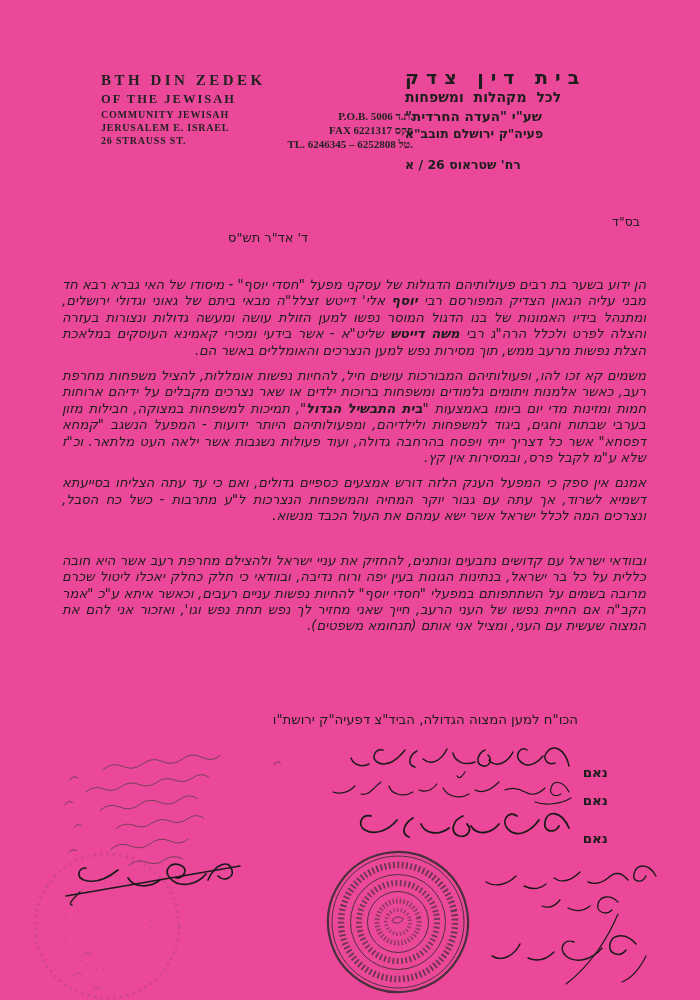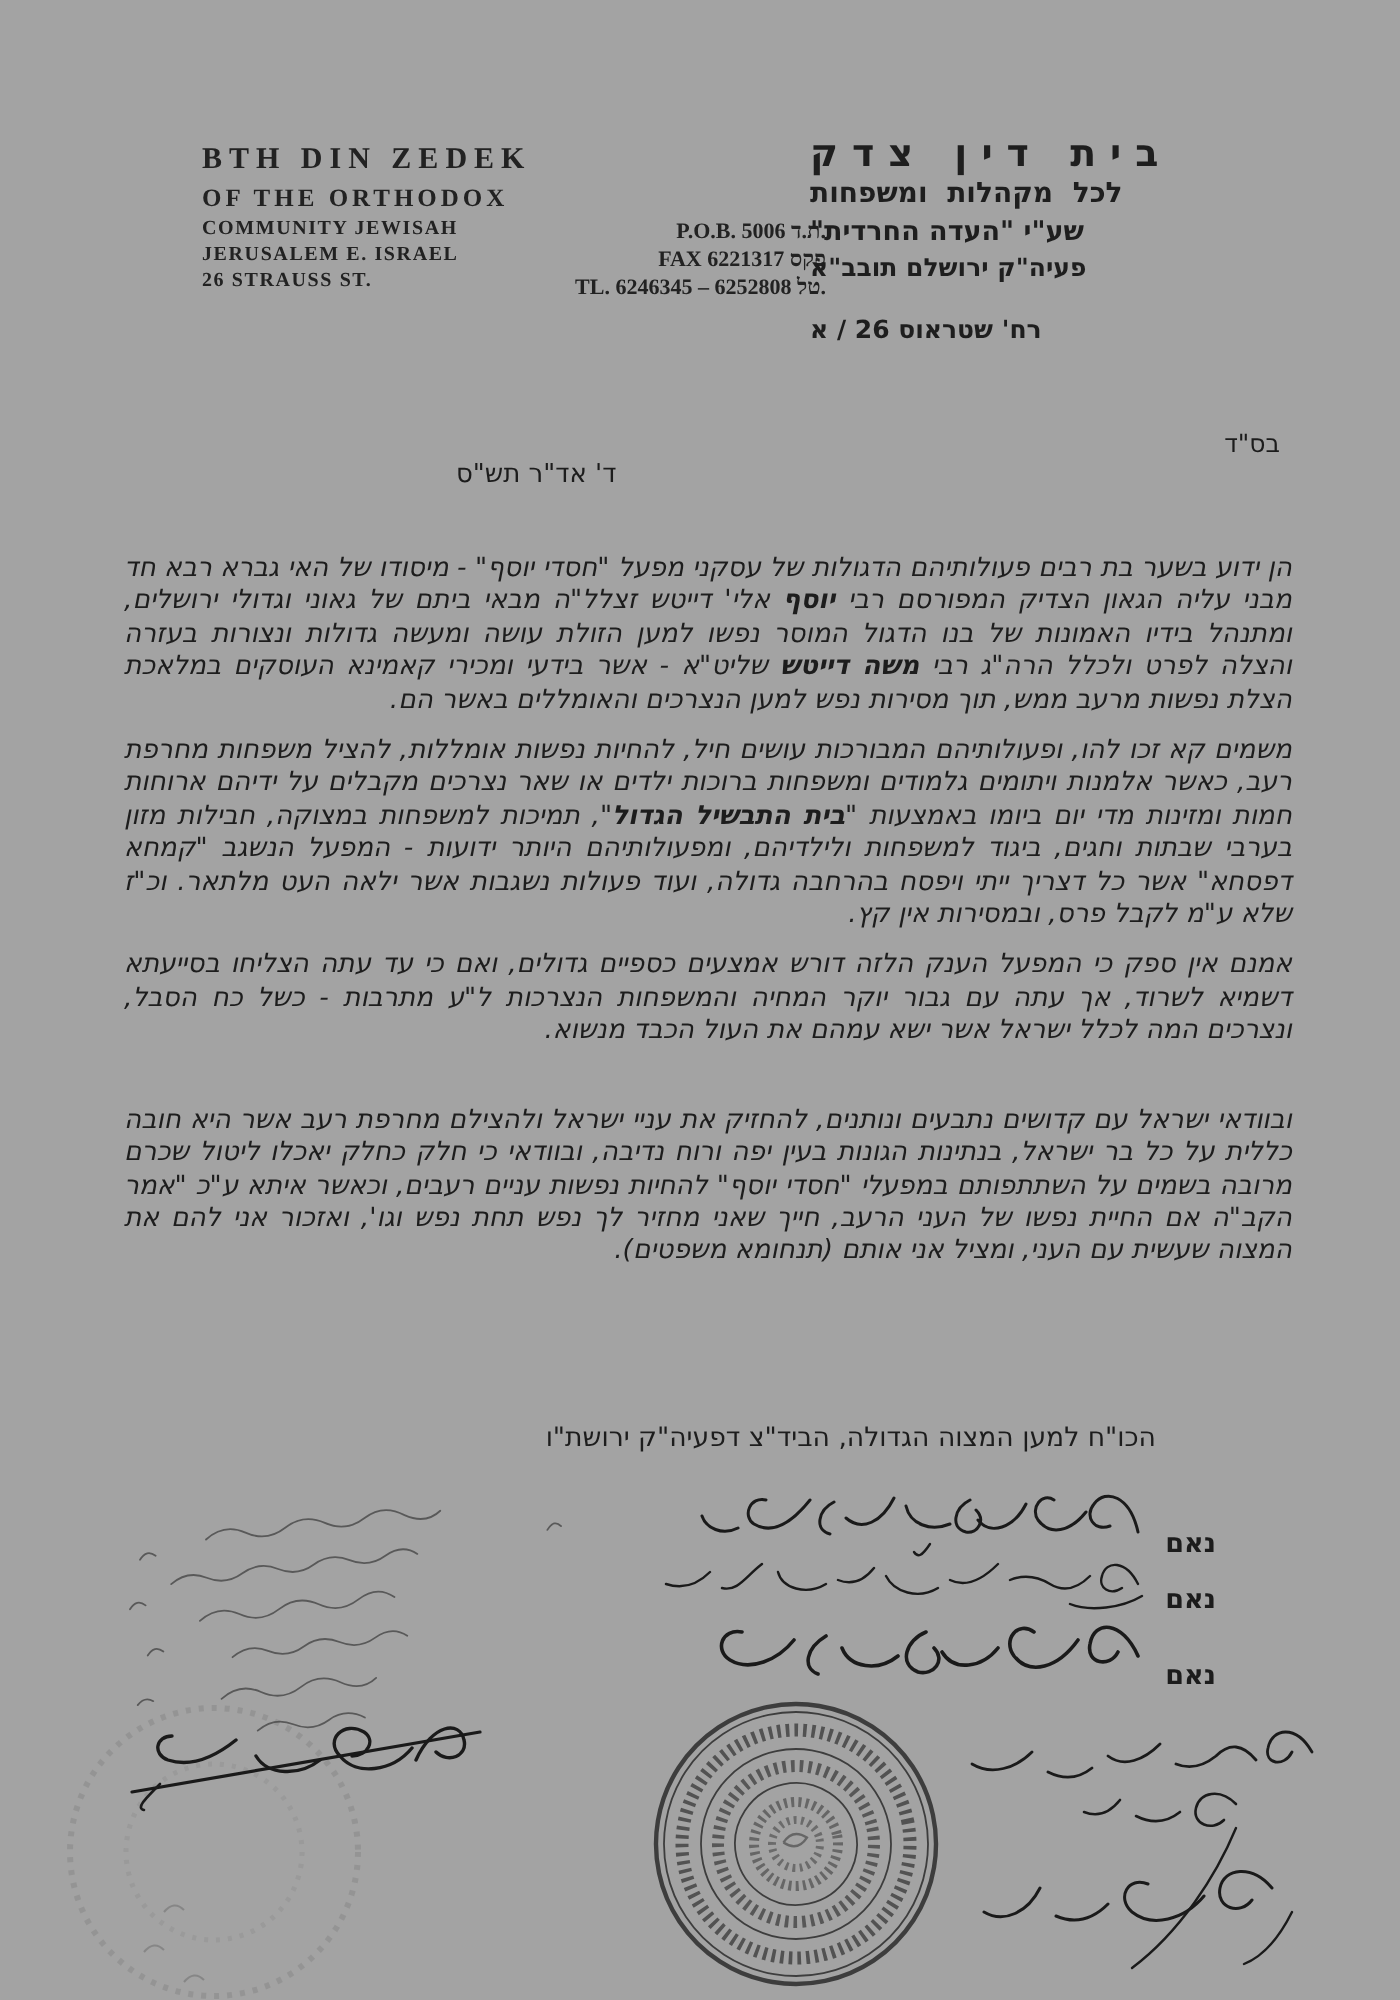--- a/index.html
+++ b/index.html
@@ -1,18 +1,18 @@
 <!DOCTYPE html>
 <html lang="he"><head>
 <meta charset="utf-8">
 <style>
   html,body{margin:0;padding:0;background:#e8e8e8;}
   .page{
     position:relative;width:700px;height:1000px;margin:0 auto;
-    background:#a3a3a3;color:#1c1c1c;overflow:hidden;
+    background:#ec4899;color:#1c1c1c;overflow:hidden;
     font-family:"DejaVu Sans",sans-serif;
   }
   
   .lh-english{
     position:absolute;left:101px;top:72px;width:190px;
     font-family:"Liberation Serif","DejaVu Serif",serif;font-weight:bold;color:#222;
   }
   .lh-english .l1{font-size:15px;letter-spacing:3.5px;white-space:nowrap;}
   .lh-english .l2{font-size:12.5px;letter-spacing:2px;margin-top:3px;white-space:nowrap;}
   .lh-english .l3,.lh-english .l4,.lh-english .l5{font-size:10px;letter-spacing:.8px;margin-top:2px;white-space:nowrap;}
@@ -59,21 +59,21 @@
   .stamp-faint{position:absolute;left:22px;top:846px;}
   .sig-cluster{position:absolute;left:468px;top:858px;}
 </style>
 </head>
 <body>
 
 <div class="page">
 
   <div class="lh-english">
     <div class="l1">BTH DIN ZEDEK</div>
-    <div class="l2">OF THE ORTHODOX</div>
+    <div class="l2">OF THE JEWISAH</div>
     <div class="l3">COMMUNITY JEWISAH</div>
     <div class="l4">JERUSALEM E. ISRAEL</div>
     <div class="l5">26 STRAUSS ST.</div>
   </div>
 
   <div class="lh-contact">
     <div>P.O.B. 5006 ת.ד.</div>
     <div>FAX 6221317 פקס</div>
     <div>TL. 6246345 – 6252808 טל.</div>
   </div>

